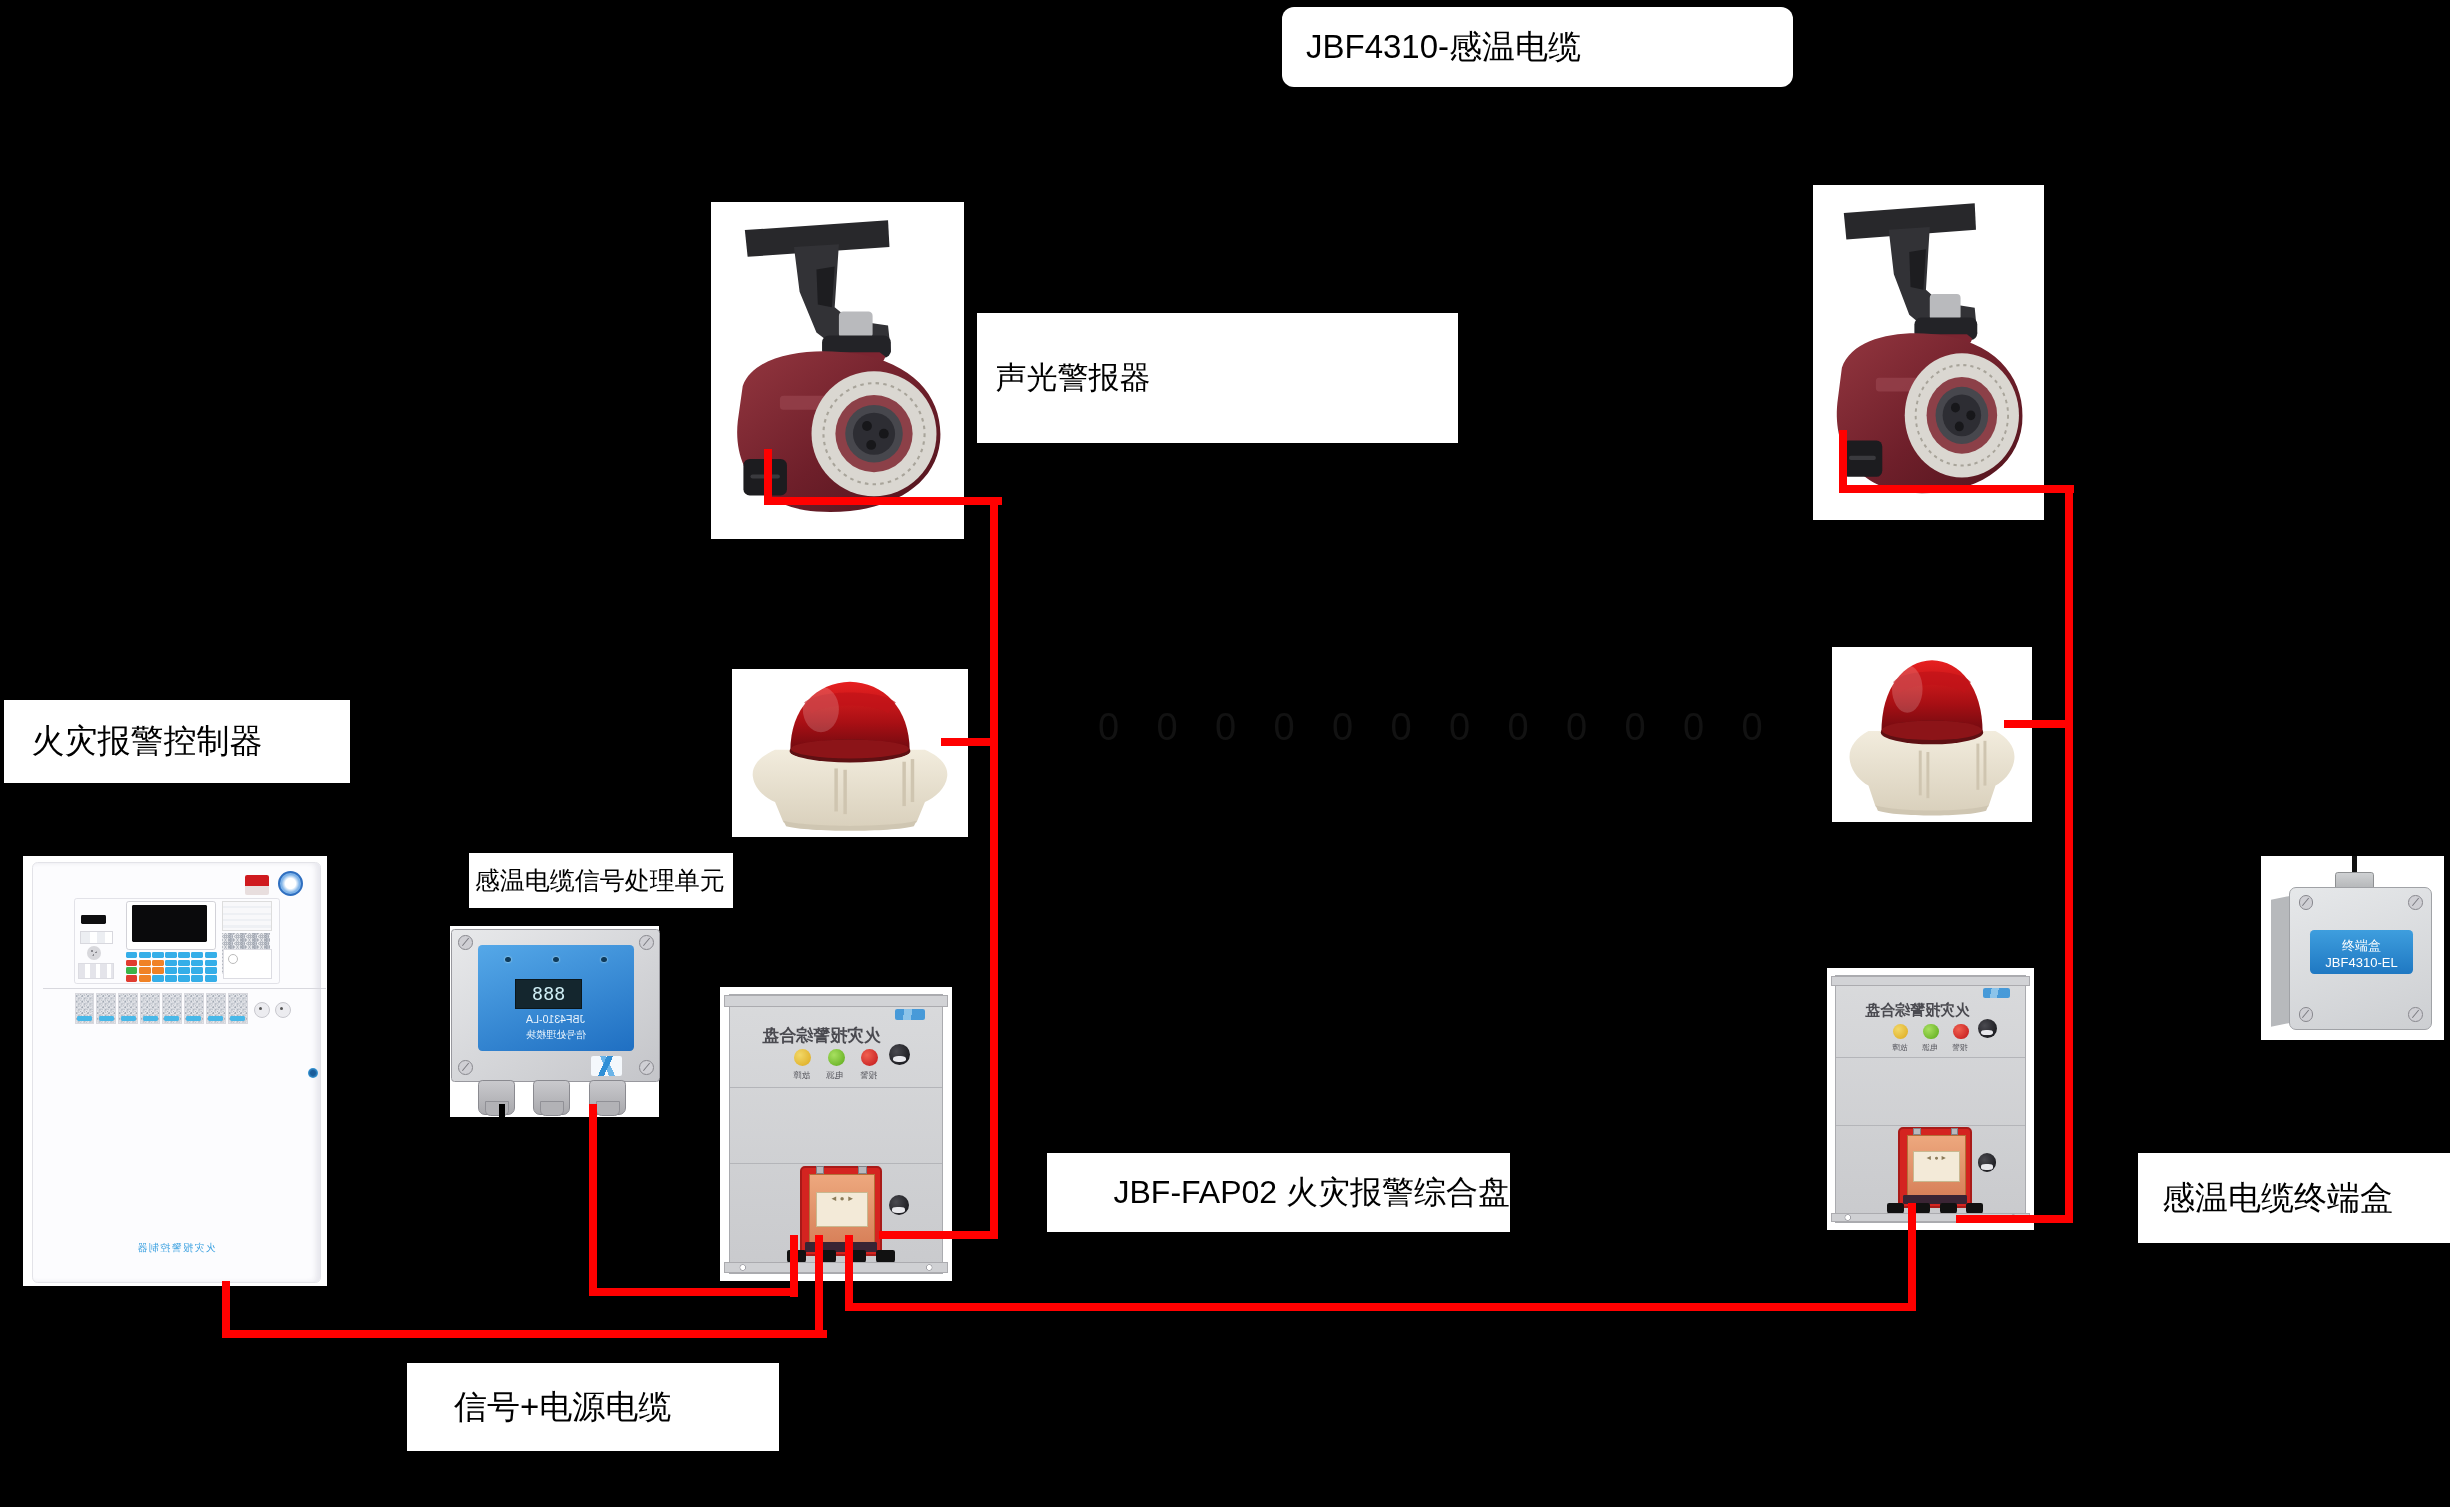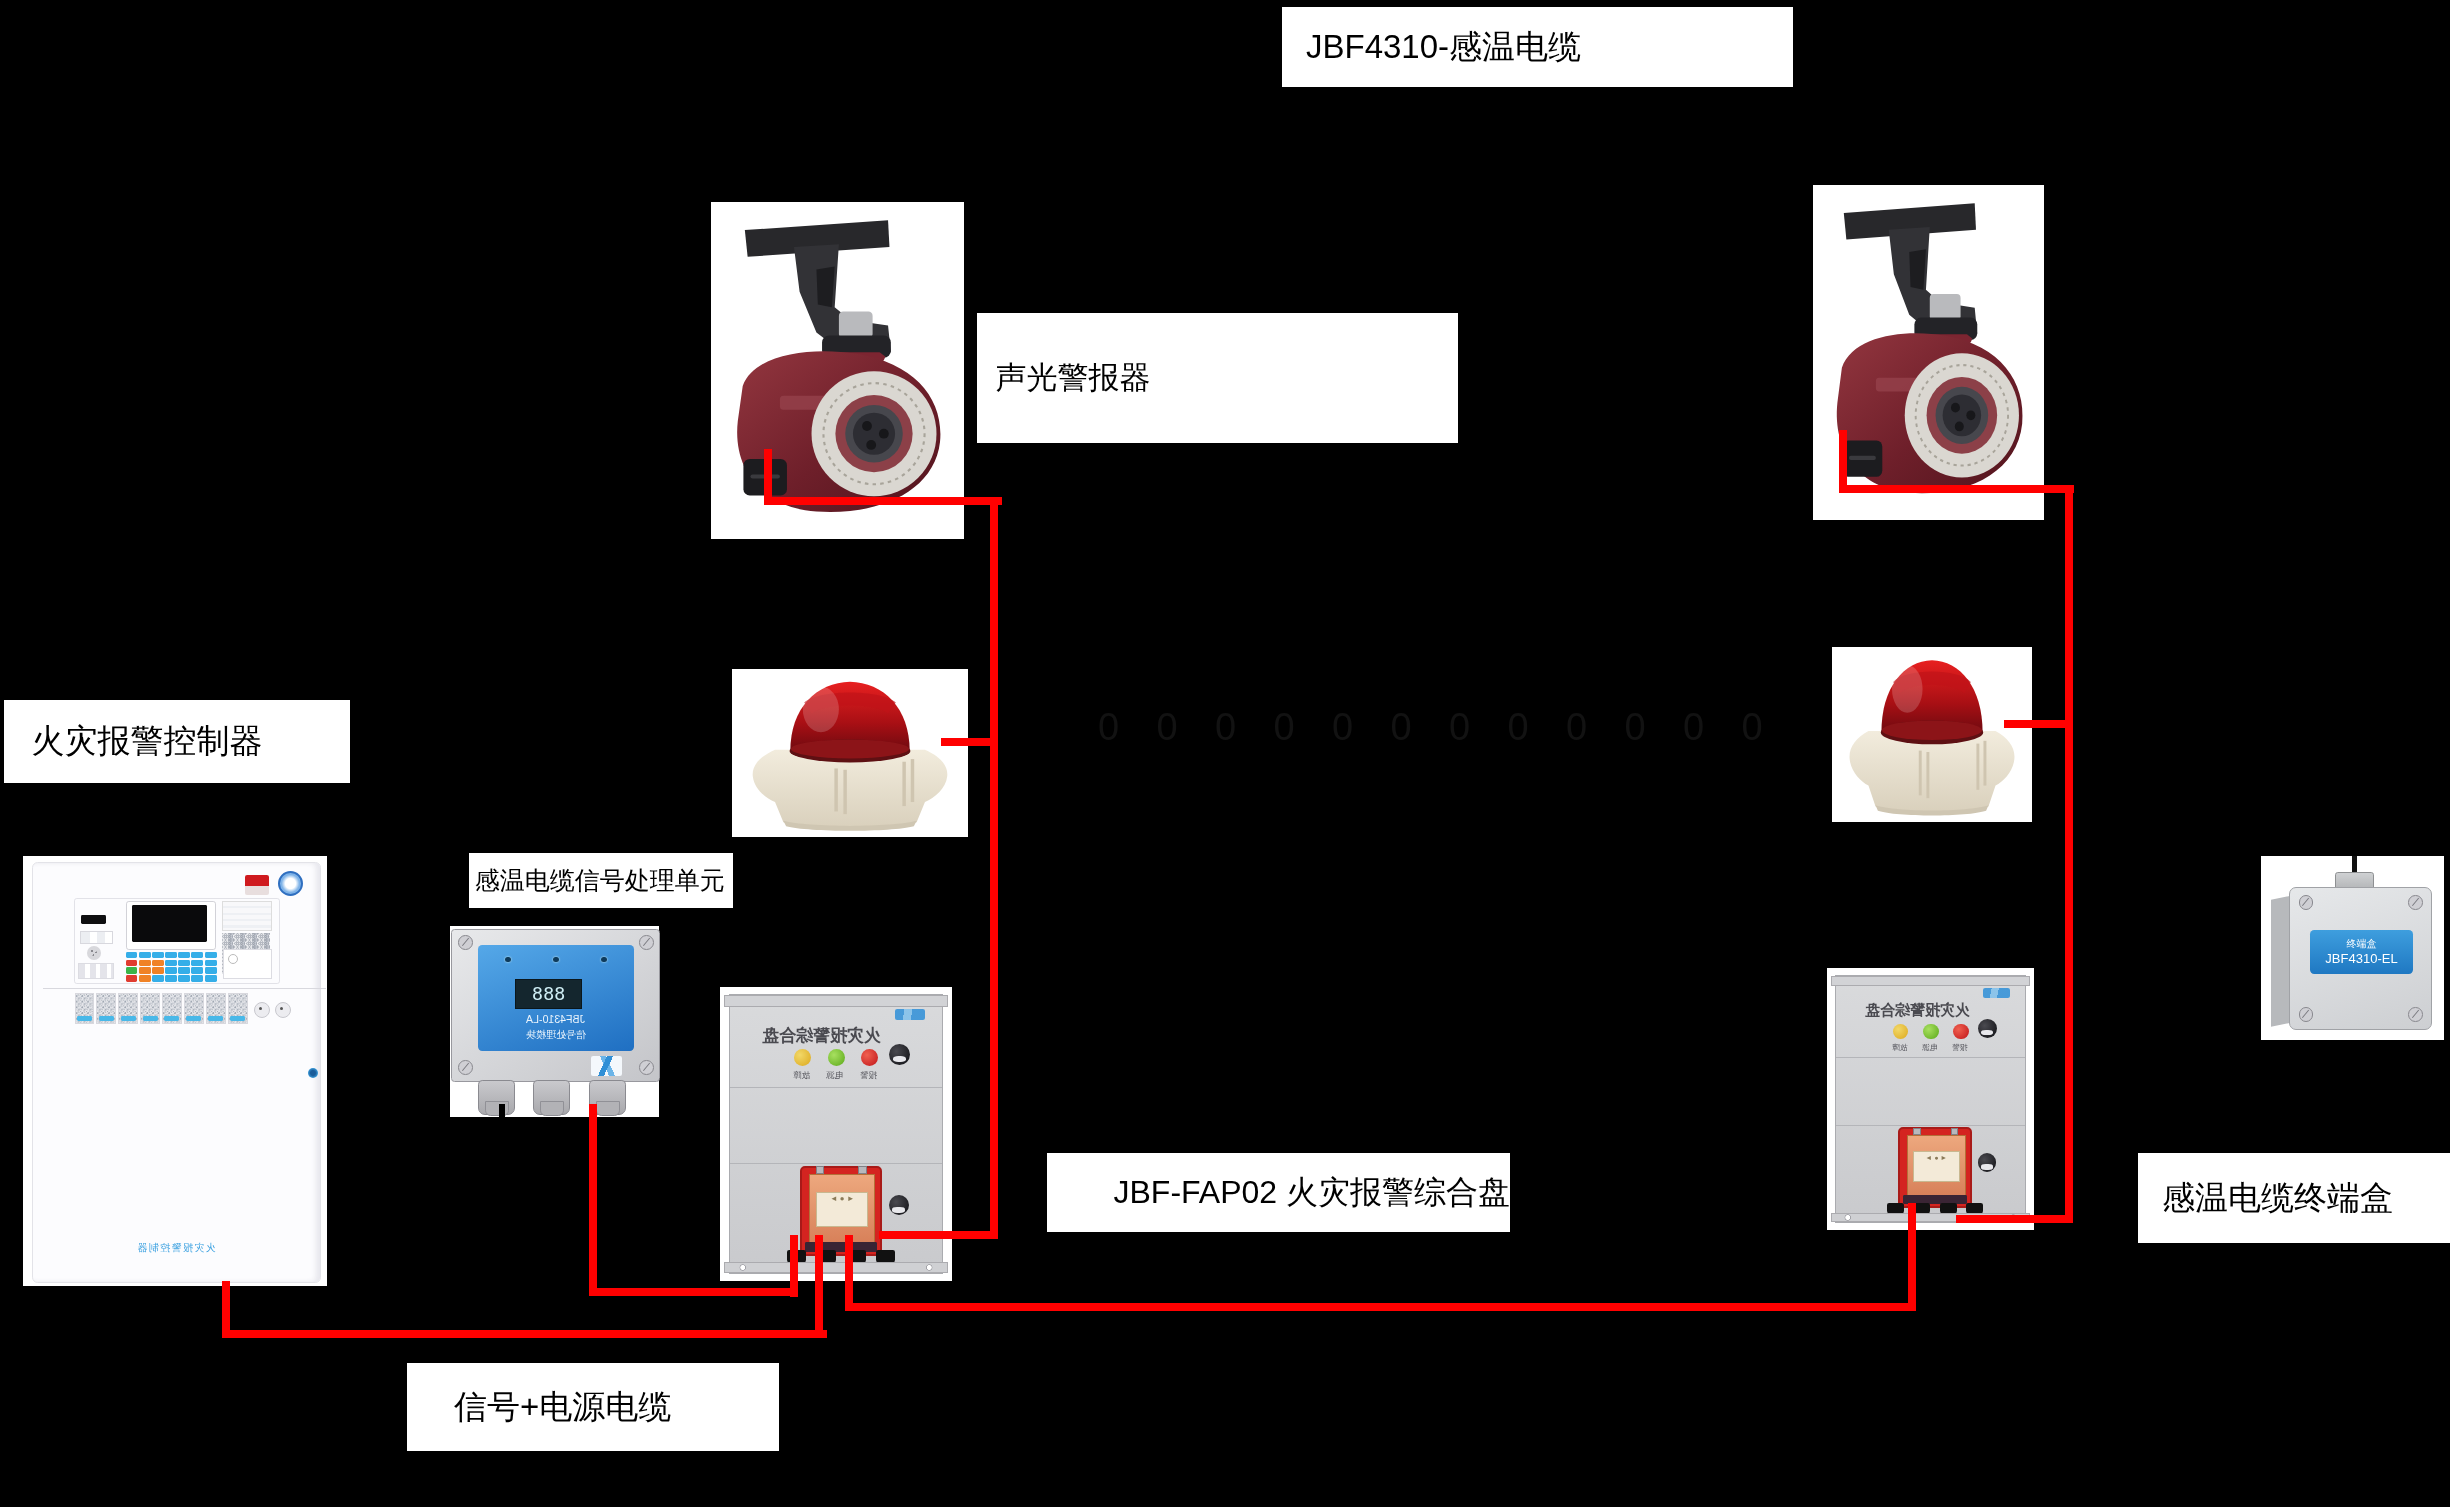--- a/index.html
+++ b/index.html
@@ -106,33 +106,33 @@
   .fap-glands i{position:absolute;top:0;width:9%;height:100%;background:#111;border-radius:2.1px 2.1px 4.2px 4.2px;}
   
   .t-wire{position:absolute;left:91px;top:0;width:5px;height:24px;background:#111;}
   .t-gland{position:absolute;left:74px;top:15.6px;width:37px;height:22.6px;background:linear-gradient(#cfd1d3,#a9abad);
            border:0.7px solid #8e9092;border-radius:2.8px;}
   .t-side{position:absolute;left:10px;top:41px;width:27px;height:127px;background:#b7b9bc;transform:skewY(-12deg);}
   .t-face{position:absolute;left:28px;top:31px;width:141px;height:141px;background:linear-gradient(160deg,#e6e8ea,#cdcfd2);
           border:0.7px solid #a0a2a6;border-radius:7px;}
   .t-label{position:absolute;left:20px;top:42px;width:103px;height:44px;background:linear-gradient(#3e9ede,#1f78c2);
            border-radius:4.2px;color:#fff;text-align:center;}
-  .t-label .l1{display:block;font-size:10px;margin-top:7px;}
+  .t-label .l1{display:block;font-size:13px;margin-top:7px;}
   .t-label .l2{display:block;font-size:13px;}
   
   .wm{position:absolute;left:1098px;top:706px;color:#121212;font-size:38px;letter-spacing:13.4px;z-index:1;}
 </style>
 </head>
 <body>
 
 <div id="canvas">
 
   <div class="wm">0 0 0 0 0 0 0 0 0 0 0 0</div>
 
-  <div class="label-box" style="left:1282px;top:7px;width:487px;height:80px;padding-left:24px;font-size:33px;">
+  <div class="label-box" style="left:1282px;top:7px;width:487px;height:80px;padding-left:24px;font-size:33px;border-radius:12px;">
     <span>JBF4310-感温电缆</span>
   </div>
 
   <div class="label-box" style="left:977px;top:313px;width:463px;height:130px;padding-left:18.4px;font-size:31px;line-height:52px;">
     <span>声光警报器</span>
   </div>
 
 
   <div class="label-box" style="left:3.5px;top:700px;width:318px;height:83px;padding-left:28px;font-size:33px;">
     <span>火灾报警控制器</span>

